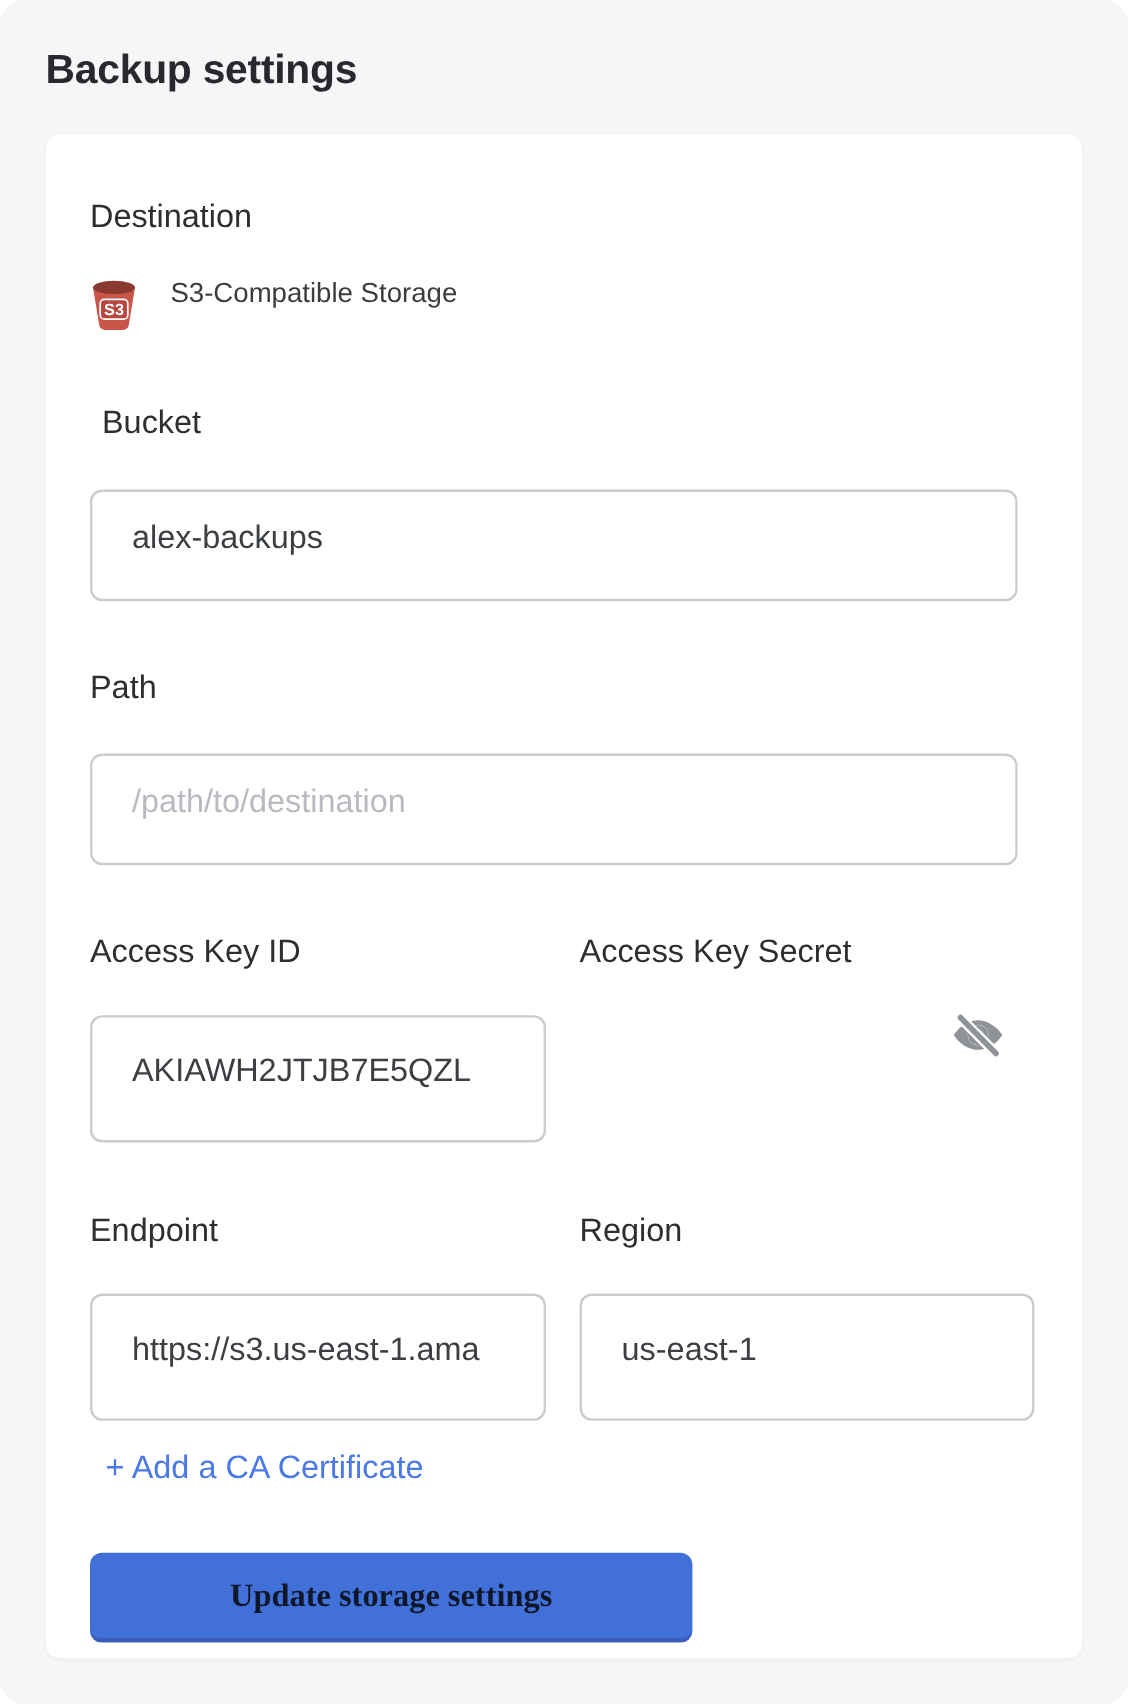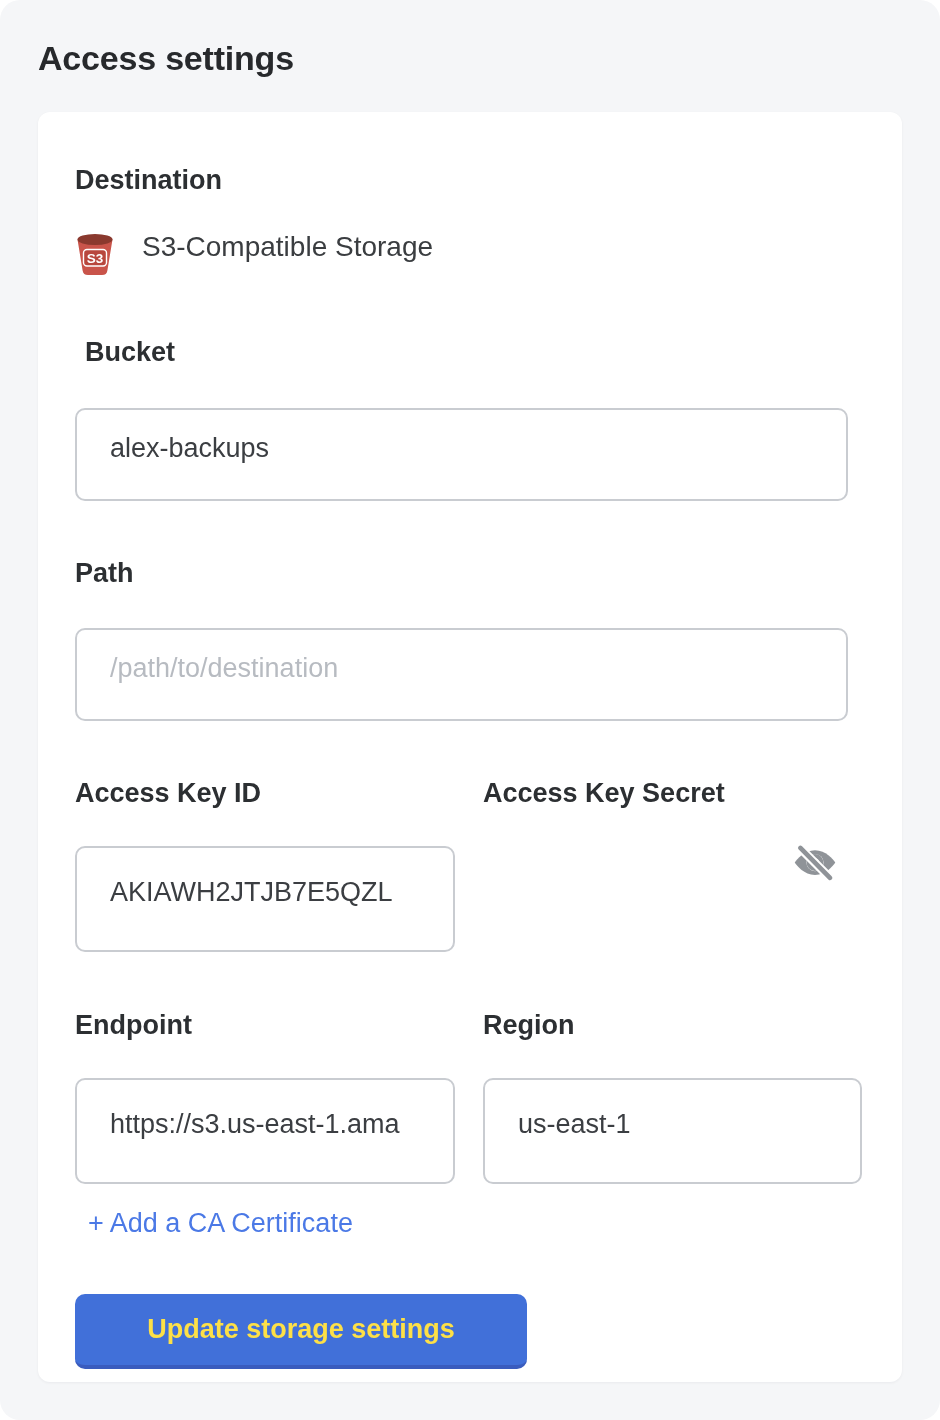--- a/index.html
+++ b/index.html
@@ -29,32 +29,32 @@
     width: 864px;
     height: 1270px;
     background: #ffffff;
     border-radius: 12px;
     box-shadow: 0 1px 3px rgba(20,25,40,0.05);
     padding: 53px 37px 39px 37px;
   }
   .field-label {
     font-size: 27px;
     line-height: 30px;
-    font-weight: 700;
+    font-weight: 400;
     color: #2c2f32;
   }
   .dest-row {
     margin-top: 36px;
     height: 46px;
     display: flex;
     align-items: flex-start;
     gap: 27px;
   }
   .s3-icon { width: 40px; height: 45px; flex: 0 0 40px; display: inline-block; }
-  .dest-value { font-size: 28px; color: #3a3d40; }
+  .dest-value { font-size: 23px; color: #3a3d40; }
 
   .lbl-bucket { margin-top: 60px; margin-left: 10px; }
   .lbl-path   { margin-top: 57px; }
 
   .text-input {
     display: block;
     border: 2px solid #c9ccd1;
     border-radius: 10px;
     background: #ffffff;
     font-family: "Liberation Sans", "DejaVu Sans", sans-serif;
@@ -106,39 +106,39 @@
     margin: 24px 0 0 13px;
     font-size: 27px;
     line-height: 30px;
     color: #4b79e6;
     text-underline-offset: 4px;
     cursor: pointer;
   }
   .submit-btn {
     display: block;
     margin-top: 56px;
-    width: 452px;
+    width: 502px;
     height: 75px;
     background: #4170d9;
     border: none;
     border-bottom: 4px solid #3a5cbe;
     border-radius: 10px;
-    color: #fde047;
-    font-family: Liberation Sans, sans-serif;
+    color: #0f172a;
+    font-family: Liberation Serif, serif;
     font-size: 27px;
     font-weight: 700;
     cursor: pointer;
   }
 </style>
 </head>
 <body>
 
 <div class="page">
 
-  <h1 class="page-title">Access settings</h1>
+  <h1 class="page-title">Backup settings</h1>
 
   <div class="card">
 
     <div class="field-label">Destination</div>
 
     <div class="dest-row">
       <span class="s3-icon">
         <svg viewBox="0 0 40 45" width="40" height="45" aria-hidden="true">
           <path d="M2.5 8.5 L7.6 39.5 Q8.2 44 13 44 L27 44 Q31.8 44 32.4 39.5 L37.5 8.5 Z" fill="#c9544a"></path>
           <ellipse cx="20" cy="8.5" rx="17.5" ry="5.6" fill="#8a392e"></ellipse>

